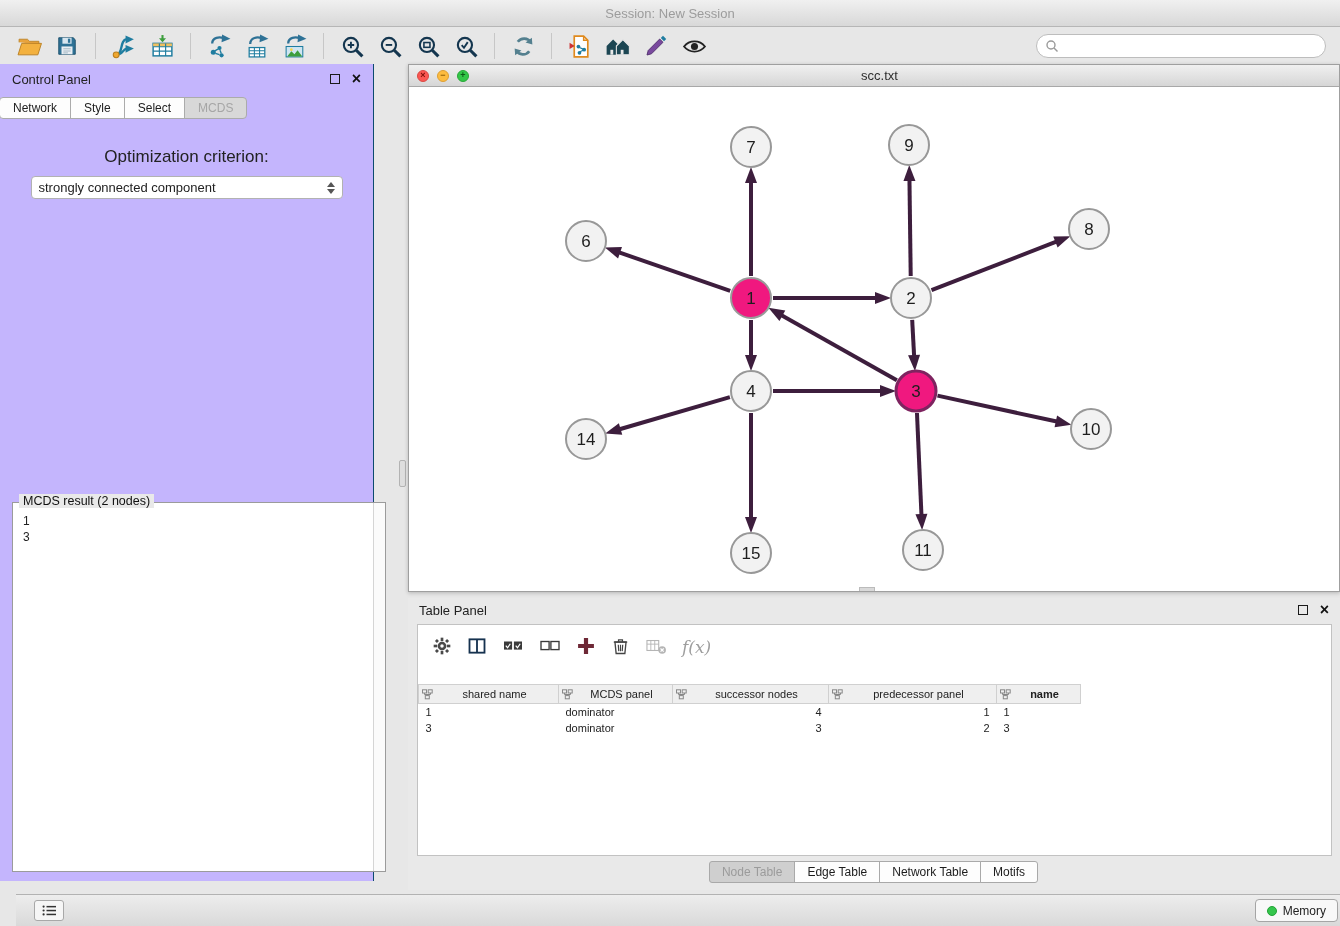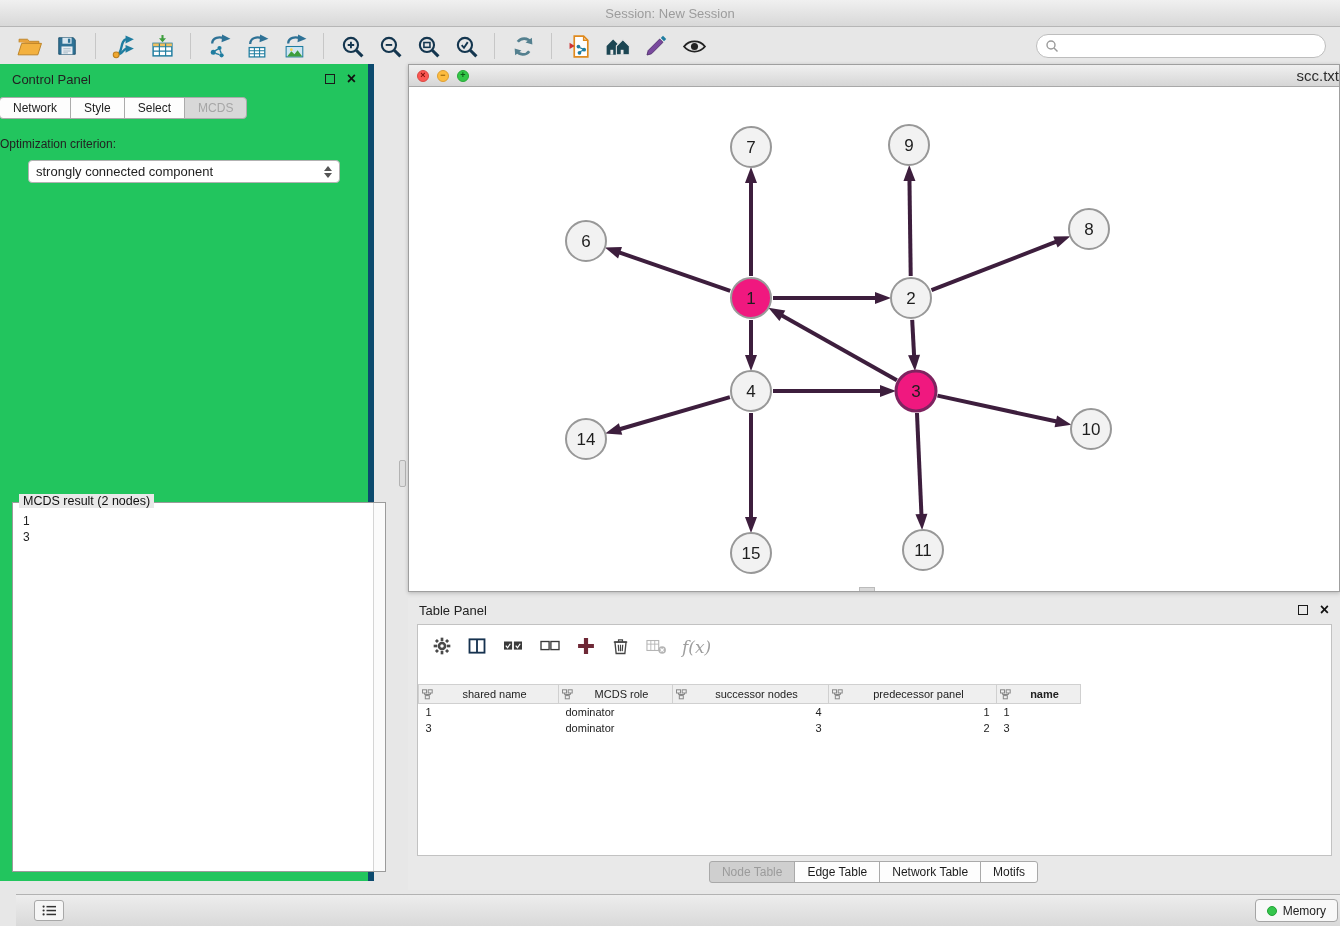--- a/index.html
+++ b/index.html
@@ -8,31 +8,31 @@
 
   
   .titlebar{position:absolute;left:0;top:0;width:100%;height:27px;background:linear-gradient(#f0f0f0,#d8d8d8);border-bottom:1px solid #b6b6b6;display:flex;align-items:center;justify-content:center;font-size:13px;color:#9c9c9c}
   .toolbar{position:absolute;left:0;top:28px;width:100%;height:36px;display:flex;align-items:center;padding:0 10px}
   .tb-sep{width:1px;height:26px;background:#c7c7c7;margin:0 9px}
   .tbicon{width:32px;height:30px;display:flex;align-items:center;justify-content:center;margin:0 3px;cursor:default}
   .search-wrap{margin-left:auto;margin-right:4px;display:flex;align-items:center;background:#fff;border:1px solid #bdbdbd;border-radius:12px;height:24px;width:290px;padding:0 8px;gap:5px}
   .search-input{border:none;outline:none;flex:1;font-size:12px;background:transparent;font-family:inherit}
 
   
-  .control-panel{position:absolute;left:0;top:64px;width:374px;height:817px;background:#22c55e;border-right:6px solid #0c4a6e}
+  .control-panel{position:absolute;left:0;top:64px;width:374px;height:817px;background:#c4b5fd;border-right:1px solid #0c4a6e}
   .cp-header{height:30px;display:flex;align-items:center;padding:0 12px;font-size:13px}
   .win-btns{margin-left:auto;display:flex;gap:12px;align-items:center}
   .float-box{width:10px;height:10px;border:1.5px solid #1a1a1a;display:inline-block;background:transparent}
   .close-x{font-size:16px;font-weight:bold;color:#111;line-height:1;cursor:default}
   .cp-tabs{display:flex;margin-top:3px}
   .cp-tab{border:1px solid #ababab;background:#fdfdfd;padding:3px 13px;font-size:12px;margin-left:-1px;color:#222;cursor:default}
   .cp-tab:first-child{border-radius:4px 0 0 4px}
   .cp-tab:last-child{border-radius:0 4px 4px 0}
   .cp-tab.active{background:#d8d8d8;color:#a6a6a6}
-  .cp-opt-label{margin-top:18px;font-size:12px}
+  .cp-opt-label{text-align:center;margin-top:28px;font-size:17px}
   .cp-select{margin:9px auto 0;width:312px;height:23px;background:#fff;border:1px solid #b2b2b2;border-radius:4px;display:flex;align-items:center;padding:0 7px;font-size:13px}
   .stepper{margin-left:auto;display:flex;flex-direction:column;gap:2px;align-items:center}
   .tri-up{width:0;height:0;border-left:4px solid transparent;border-right:4px solid transparent;border-bottom:5px solid #555}
   .tri-down{width:0;height:0;border-left:4px solid transparent;border-right:4px solid transparent;border-top:5px solid #555}
   .cp-buttons{display:flex;justify-content:center;gap:15px;margin-top:13px}
   .cp-btn{background:#fdfdfd;border:1px solid #a8a8a8;border-radius:4px;padding:4px 15px;font-size:13px;font-family:inherit;cursor:default}
   .result-group{position:absolute;left:12px;top:438px;width:374px;height:370px;border:1px solid #9b9b9b;background:#fff}
   .result-legend{position:absolute;top:-9px;left:6px;background:#e9e9e9;padding:0 4px;font-size:12.5px;color:#111}
   .result-content{position:absolute;left:0;top:2px;right:12px;bottom:0;padding:8px 10px;font-size:12px;line-height:16px}
   .result-scroll{position:absolute;right:0;top:0;bottom:0;width:12px;border-left:1px solid #d5d5d5;background:#fbfbfb}
@@ -41,21 +41,21 @@
   .v-grip{position:absolute;left:399px;top:460px;width:7px;height:27px;background:#dedede;border:1px solid #b3b3b3;border-radius:2px}
 
   
   .network-window{position:absolute;left:408px;top:64px;width:932px;height:528px;background:#fff;border:1px solid #9f9f9f;box-shadow:0 1px 4px rgba(0,0,0,.22)}
   .net-titlebar{height:22px;background:linear-gradient(#f0f0f0,#d6d6d6);border-bottom:1px solid #a8a8a8;display:flex;align-items:center;position:relative}
   .traffic{display:flex;gap:8px;margin-left:8px;z-index:2}
   .light{width:12px;height:12px;border-radius:50%;display:flex;align-items:center;justify-content:center;font-size:9px;font-weight:bold;line-height:1;cursor:default}
   .light.red{background:#fc5753;border:1px solid #d94a44;color:#7c0f08}
   .light.yellow{background:#fdbc40;border:1px solid #dd9f34;color:#8e5f0a}
   .light.green{background:#33c748;border:1px solid #2aa839;color:#0d5c18}
-  .net-title{position:absolute;left:11px;right:0;text-align:right;font-size:15px;color:#2e2e2e}
+  .net-title{position:absolute;left:11px;right:0;text-align:center;font-size:13px;color:#2e2e2e}
   .net-canvas{position:relative;width:930px;height:504px;background:#fff;overflow:hidden}
   .net-canvas svg text{font-family:"Liberation Sans","DejaVu Sans",sans-serif}
   .h-grip{position:absolute;left:450px;bottom:0px;width:16px;height:4px;background:#d9d9d9;border:1px solid #bbb;border-bottom:none}
 
   
   .table-panel{position:absolute;left:408px;top:598px;width:932px;height:292px;background:#e9e9e9}
   .tp-header{height:24px;display:flex;align-items:center;padding:0 11px;font-size:13px}
   .tp-body{position:absolute;left:9px;right:8px;top:26px;height:232px;background:#fff;border:1px solid #c2c2c2;overflow:hidden}
   .tp-toolbar{display:flex;align-items:center;gap:15px;padding:10px 14px;height:44px}
   .fx{font-family:"DejaVu Serif","Liberation Serif",serif;font-style:italic;color:#9e9e9e;font-size:17px}
@@ -432,21 +432,21 @@
                 <rect x="0.5" y="0.8" width="4" height="3.2" fill="none" stroke="#888"></rect>
                 <rect x="6.2" y="0.8" width="4" height="3.2" fill="none" stroke="#888"></rect>
                 <rect x="3.3" y="6.6" width="4" height="3.2" fill="none" stroke="#888"></rect>
                 <path d="M2.5 4 v1.5 h6 V4 M5.3 5.5 v1" stroke="#888" fill="none"></path>
               </svg><span>shared name</span></th>
             <th style="width: 114px;"><svg class="col-icon" width="11" height="11" viewBox="0 0 11 11">
                 <rect x="0.5" y="0.8" width="4" height="3.2" fill="none" stroke="#888"></rect>
                 <rect x="6.2" y="0.8" width="4" height="3.2" fill="none" stroke="#888"></rect>
                 <rect x="3.3" y="6.6" width="4" height="3.2" fill="none" stroke="#888"></rect>
                 <path d="M2.5 4 v1.5 h6 V4 M5.3 5.5 v1" stroke="#888" fill="none"></path>
-              </svg><span>MCDS role</span></th>
+              </svg><span>MCDS panel</span></th>
             <th style="width: 156px;"><svg class="col-icon" width="11" height="11" viewBox="0 0 11 11">
                 <rect x="0.5" y="0.8" width="4" height="3.2" fill="none" stroke="#888"></rect>
                 <rect x="6.2" y="0.8" width="4" height="3.2" fill="none" stroke="#888"></rect>
                 <rect x="3.3" y="6.6" width="4" height="3.2" fill="none" stroke="#888"></rect>
                 <path d="M2.5 4 v1.5 h6 V4 M5.3 5.5 v1" stroke="#888" fill="none"></path>
               </svg><span>successor nodes</span></th>
             <th style="width: 168px;"><svg class="col-icon" width="11" height="11" viewBox="0 0 11 11">
                 <rect x="0.5" y="0.8" width="4" height="3.2" fill="none" stroke="#888"></rect>
                 <rect x="6.2" y="0.8" width="4" height="3.2" fill="none" stroke="#888"></rect>
                 <rect x="3.3" y="6.6" width="4" height="3.2" fill="none" stroke="#888"></rect>

